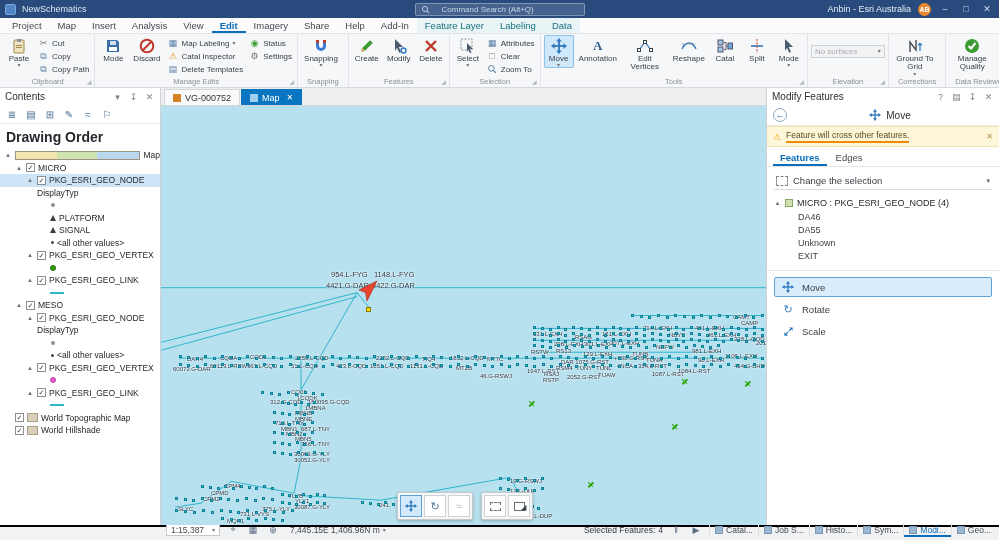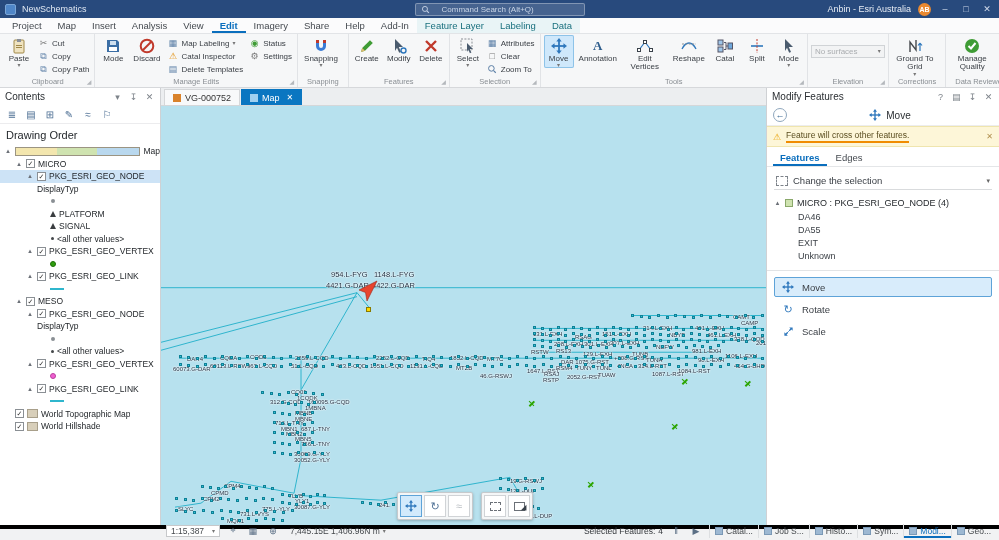--- a/index.html
+++ b/index.html
@@ -49,21 +49,21 @@
 
   
   .contents{width:161px;background:#fff;border-right:1px solid #cfd1d4;display:flex;flex-direction:column}
   .phead{height:17px;display:flex;align-items:center;padding:0 5px;gap:5px;color:#222;flex:0 0 auto}
   .phead .ptitle{flex:1;font-size:10px;color:#2b2f33}
   .picon{color:#7d838a;width:11px;text-align:center;font-size:9px}
   .csearch{margin:1px 4px 2px;border:1px solid #c9ccd0;height:15px;display:flex;align-items:center;padding:0 4px;gap:4px;background:#fff}
   .csearch .ph{color:#9aa0a6;font-style:italic;font-size:8.5px}
   .ctools{display:flex;gap:3px;padding:2px 4px;border-bottom:1px solid #ececee}
   .ctool{width:16px;height:14px;display:flex;align-items:center;justify-content:center;color:#4d6f94;font-size:10px}
-  .dorder{font-size:11px;font-weight:normal;color:#24282c;padding:5px 6px 3px}
+  .dorder{font-size:14px;font-weight:bold;color:#24282c;padding:5px 6px 3px}
   .tree{flex:1;overflow:hidden;font-size:8.5px;color:#24282c;padding-top:1px}
   .trow{display:flex;align-items:center;gap:3px;height:12.5px;white-space:nowrap}
   .trow.sel{background:#cde3f6}
   .texp{color:#6b7077;font-size:7px;width:8px;text-align:center}
   .tchk{width:9px;height:9px;border:1px solid #8a8f94;background:#fff;font-size:7px;line-height:7px;text-align:center;color:#333;flex:0 0 auto}
   .ticon{flex:0 0 auto}
   .ticon.map{width:12px;height:9px;border:1px solid #9b9482;background:linear-gradient(90deg,#f3e6ae 33%,#cfe3b0 33%,#cfe3b0 66%,#b9d8ee 66%)}
   .ticon.basemap{width:11px;height:9px;background:#d8cfba;border:1px solid #a89f8a}
   .tsym{flex:0 0 auto}
   .tsym.triangle{width:0;height:0;border-left:3.5px solid transparent;border-right:3.5px solid transparent;border-bottom:6px solid #3a3d40;margin-left:2px}
@@ -122,21 +122,21 @@
   .fghead .texp{width:7px}
   .fnodeic{width:8px;height:8px;background:#cfe3b0;border:1px solid #8aa86a}
   .frow{padding:1.5px 0 1.5px 24px;color:#3c4147;font-size:9px}
   .pdivider{height:1px;background:#e2e4e6;margin:8px 0 4px;flex:0 0 auto}
   .toollist{flex:0 0 auto}
   .toolrow{display:flex;align-items:center;gap:7px;margin:2px 7px;padding:3px 6px;border:1px solid transparent;border-radius:2px;color:#3c4147}
   .toolrow.sel{background:#d8ecfb;border-color:#5ea3d8}
   .tico{width:14px;display:flex;justify-content:center;color:#2e77bc;font-size:11px}
 
   
-  .statusbar{height:15px;background:#f1f2f3;border-top:4px solid #000000;display:flex;align-items:center;font-size:8.5px;color:#44484c;padding:0 3px 8px 166px;gap:6px;flex:0 0 auto}
+  .statusbar{height:15px;background:#f1f2f3;border-top:2px solid #000000;display:flex;align-items:center;font-size:8.5px;color:#44484c;padding:0 3px 8px 166px;gap:6px;flex:0 0 auto}
   .scalebox{background:#fff;border:1px solid #c6c8ca;height:12px;display:flex;align-items:center;padding:0 4px;gap:6px;min-width:54px;justify-content:space-between}
   .sbicon{width:14px;height:13px;display:flex;align-items:center;justify-content:center;color:#5b6films;color:#5b6f85;font-size:9px}
   .coords{display:flex;align-items:center;gap:3px;margin-left:4px}
   .sspacer{flex:1}
   .selfeat{display:flex;gap:3px;color:#33373b}
   .dock{display:flex;align-items:center;gap:3px;padding:0 5px;height:14px;border-left:1px solid #dddfe1;color:#44484c}
   .dock.active{color:#0a6ebd;box-shadow:inset 0 -2px 0 #0a6ebd}
   .dockic{width:8px;height:8px;background:#9db8d2;border:1px solid #7b99b6;display:inline-block}
   .chev7{font-size:6px;color:#777}
 </style>
@@ -1209,22 +1209,22 @@
       </div>
       <div class="ftree">
         <div class="fghead">
           <span class="texp">▴</span>
           <span class="fnodeic"></span>
           <span>MICRO : PKG_ESRI_GEO_NODE (4)</span>
         </div>
         <div>
             <div class="frow">DA46</div>
             <div class="frow">DA55</div>
+            <div class="frow">Unknown</div>
             <div class="frow">EXIT</div>
-            <div class="frow">Unknown</div>
           </div>
       </div>
       <div class="pdivider"></div>
       <div class="toollist">
           <div class="toolrow sel">
             <span class="tico">
               <svg width="12" height="12" viewBox="0 0 18 18">
                 <g fill="#2e77bc">
                   <path d="M9 0l3 4H6z"></path>
                   <path d="M9 18l-3-4h6z"></path>

